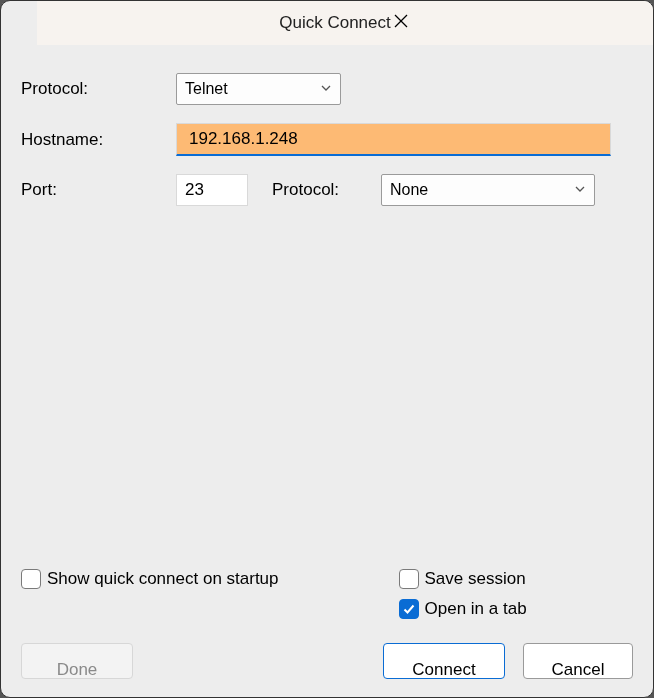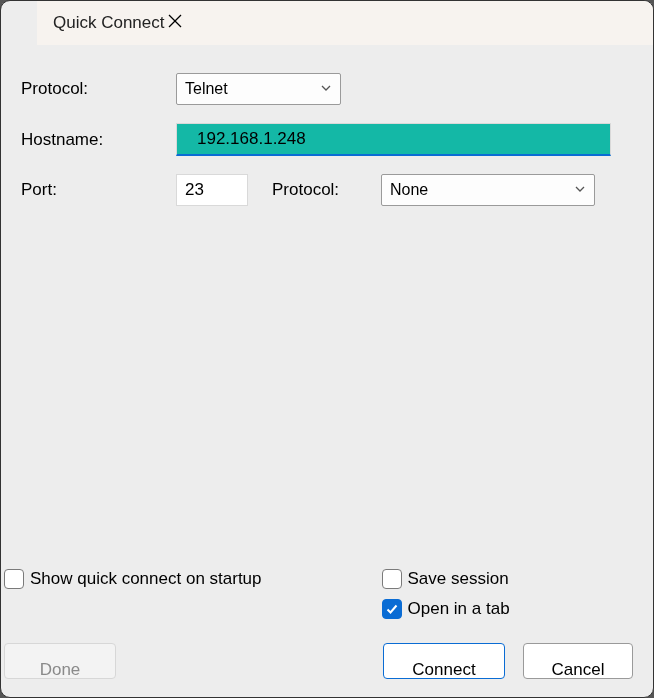--- a/index.html
+++ b/index.html
@@ -17,21 +17,21 @@
       background: #ededed;
       border: 1px solid #333;
       border-radius: 10px;
       overflow: hidden;
       position: relative;
       margin: 0;
     }
     .titlebar {
       display: flex;
       align-items: center;
-      justify-content: flex-start;
+      justify-content: center;
       background: #f7f3ef;
       padding: 6px 16px 6px 16px;
       height: 44px;
       margin-left: 36px;
     }
     .titlebar .title {
       font-size: 17px;
       color: #222;
     }
     .titlebar .close {
@@ -91,43 +91,43 @@
       pointer-events: none;
     }
     .select-chevron svg {
       width: 12px;
       height: 12px;
     }
     input[type="text"].hostname {
       width: 435px;
       height: 33px;
       font-size: 17px;
-      padding: 4px 20px;
+      padding: 4px 12px;
       border: 1px solid #d9d9d9;
       border-bottom: 2px solid #0a6cd4;
       outline: none;
-      background: #14b8a6;
+      background: #fdba74;
     }
     input[type="text"].port {
       width: 72px;
       height: 32px;
       font-size: 17px;
       padding: 4px 8px;
       border: 1px solid #d9d9d9;
       outline: none;
       background: #fff;
     }
     .fwlabel {
       font-size: 17px;
       color: #000;
       width: 85px;
     }
     .bottom-area {
       position: absolute;
-      left: 3px;
+      left: 20px;
       right: 20px;
       bottom: 18px;
     }
     .checks {
       display: flex;
       gap: 120px;
       margin-bottom: 24px;
       align-items: flex-start;
     }
     .checks-left, .checks-right {

